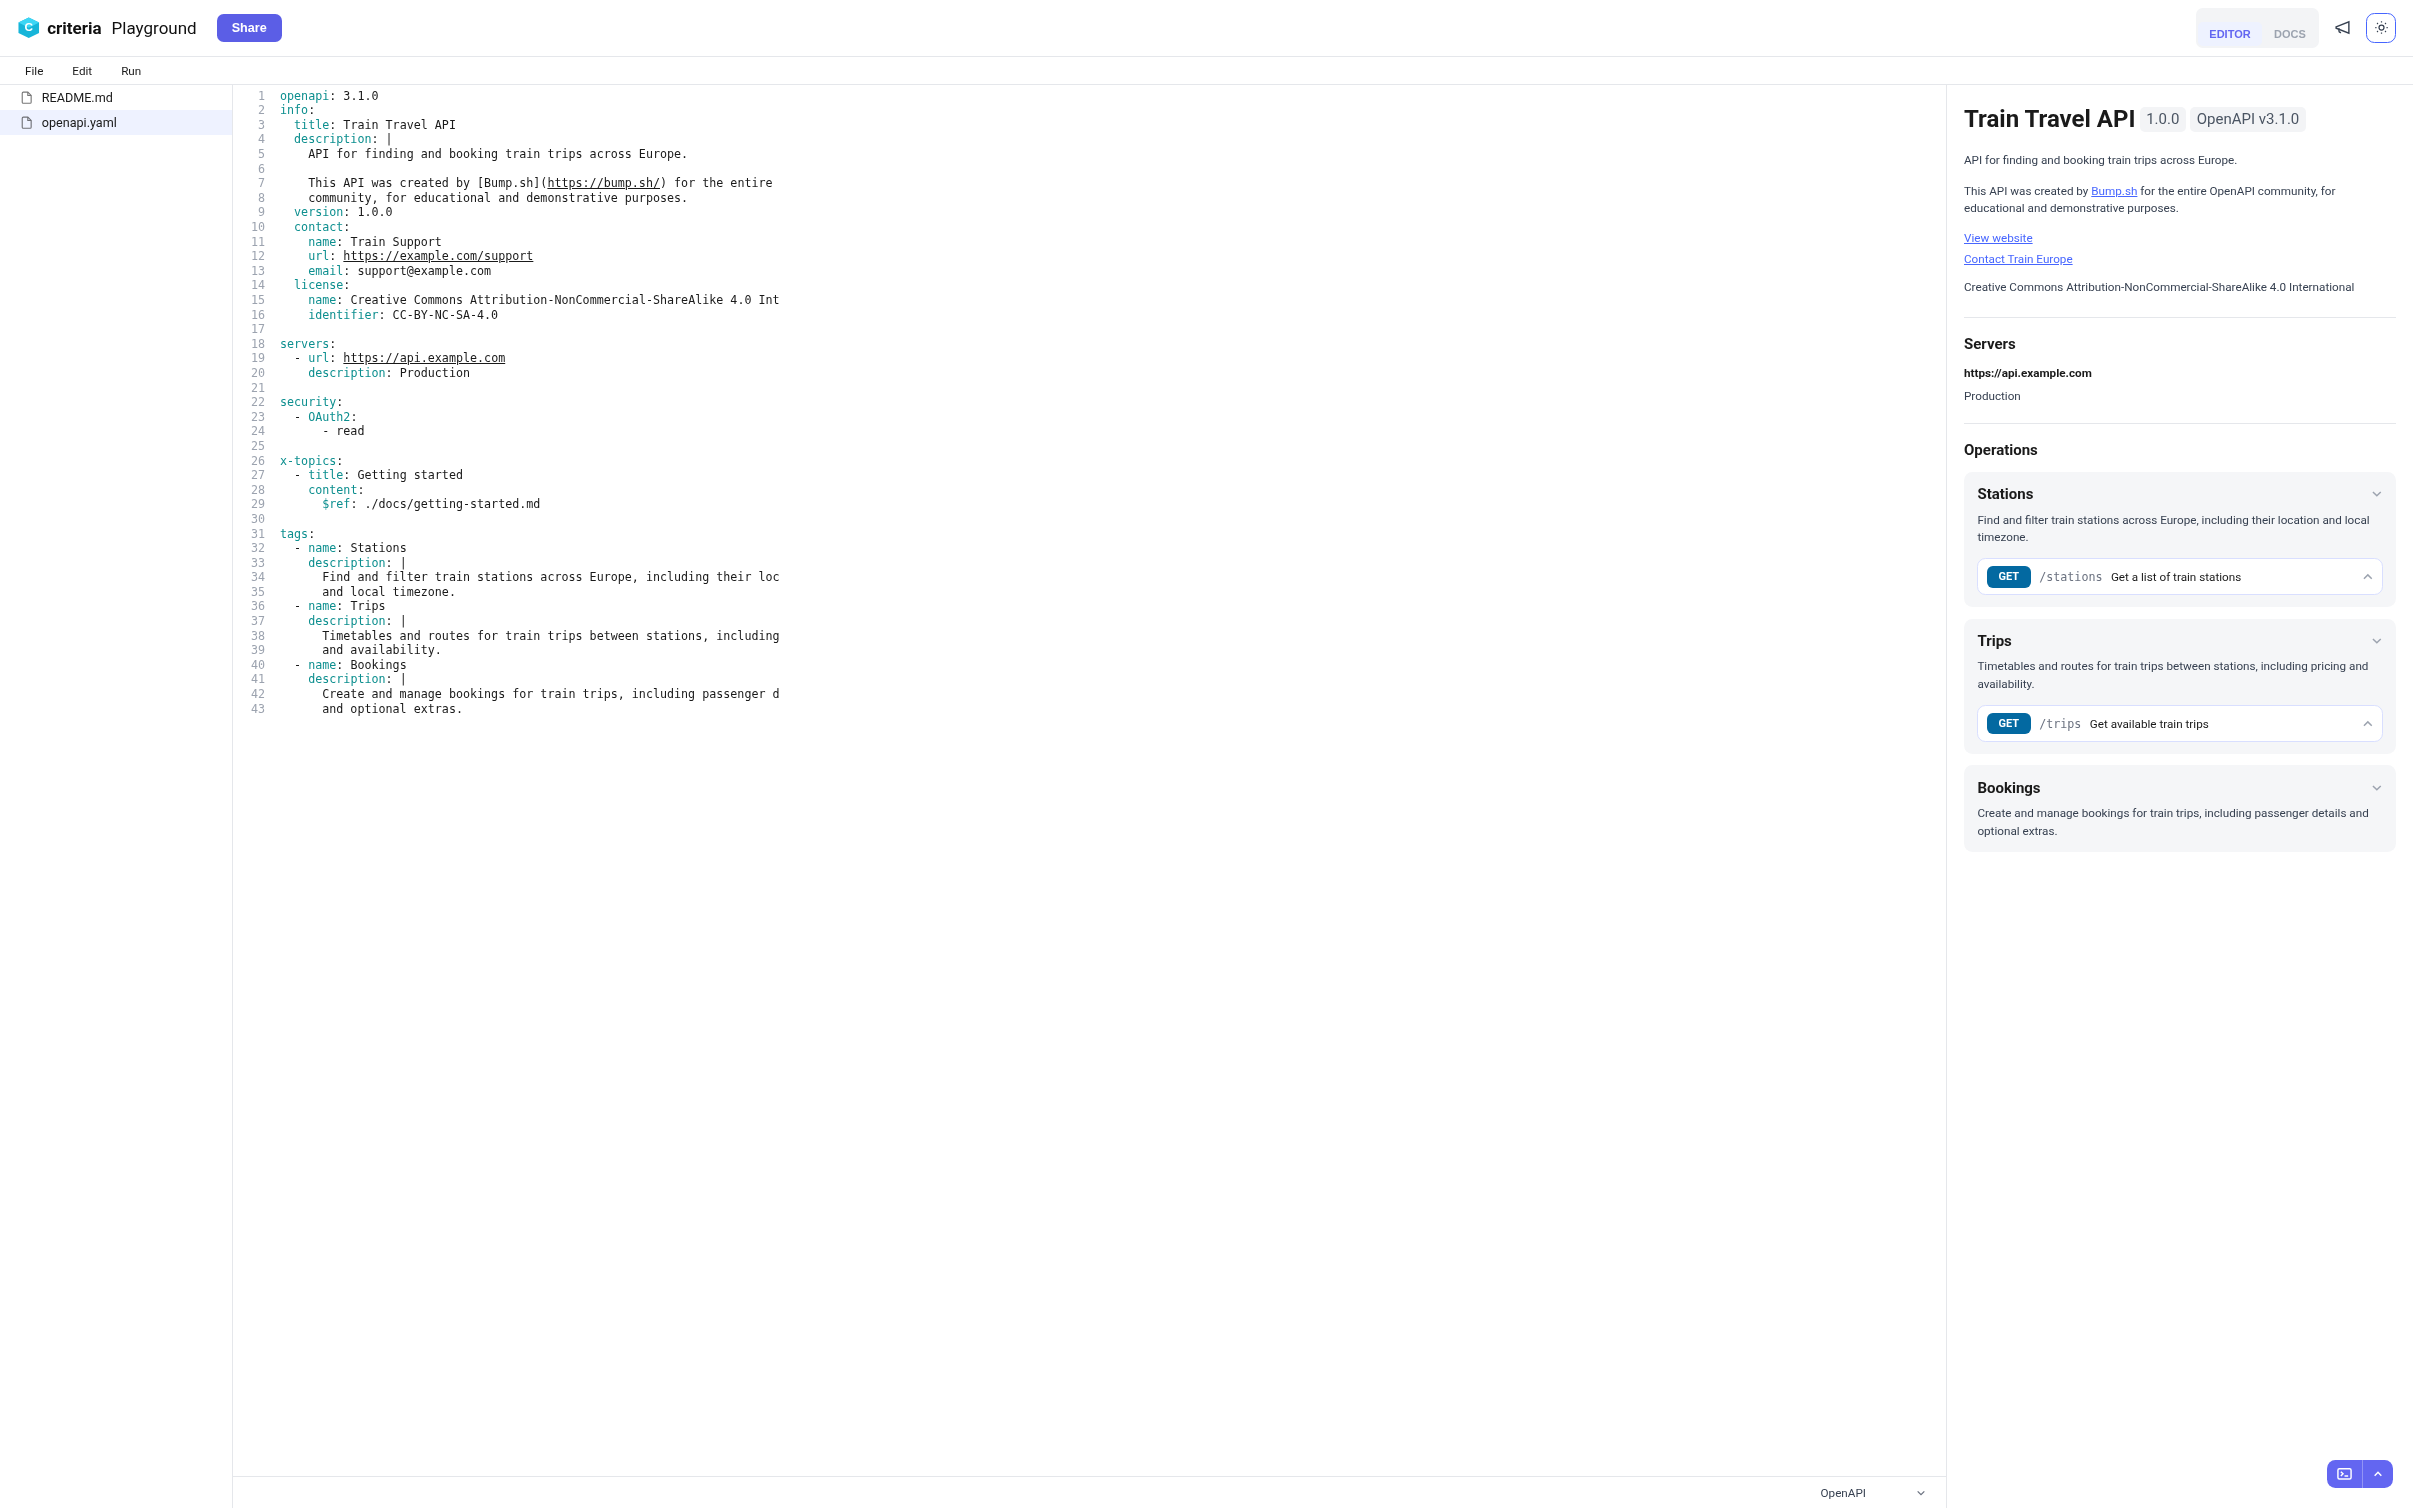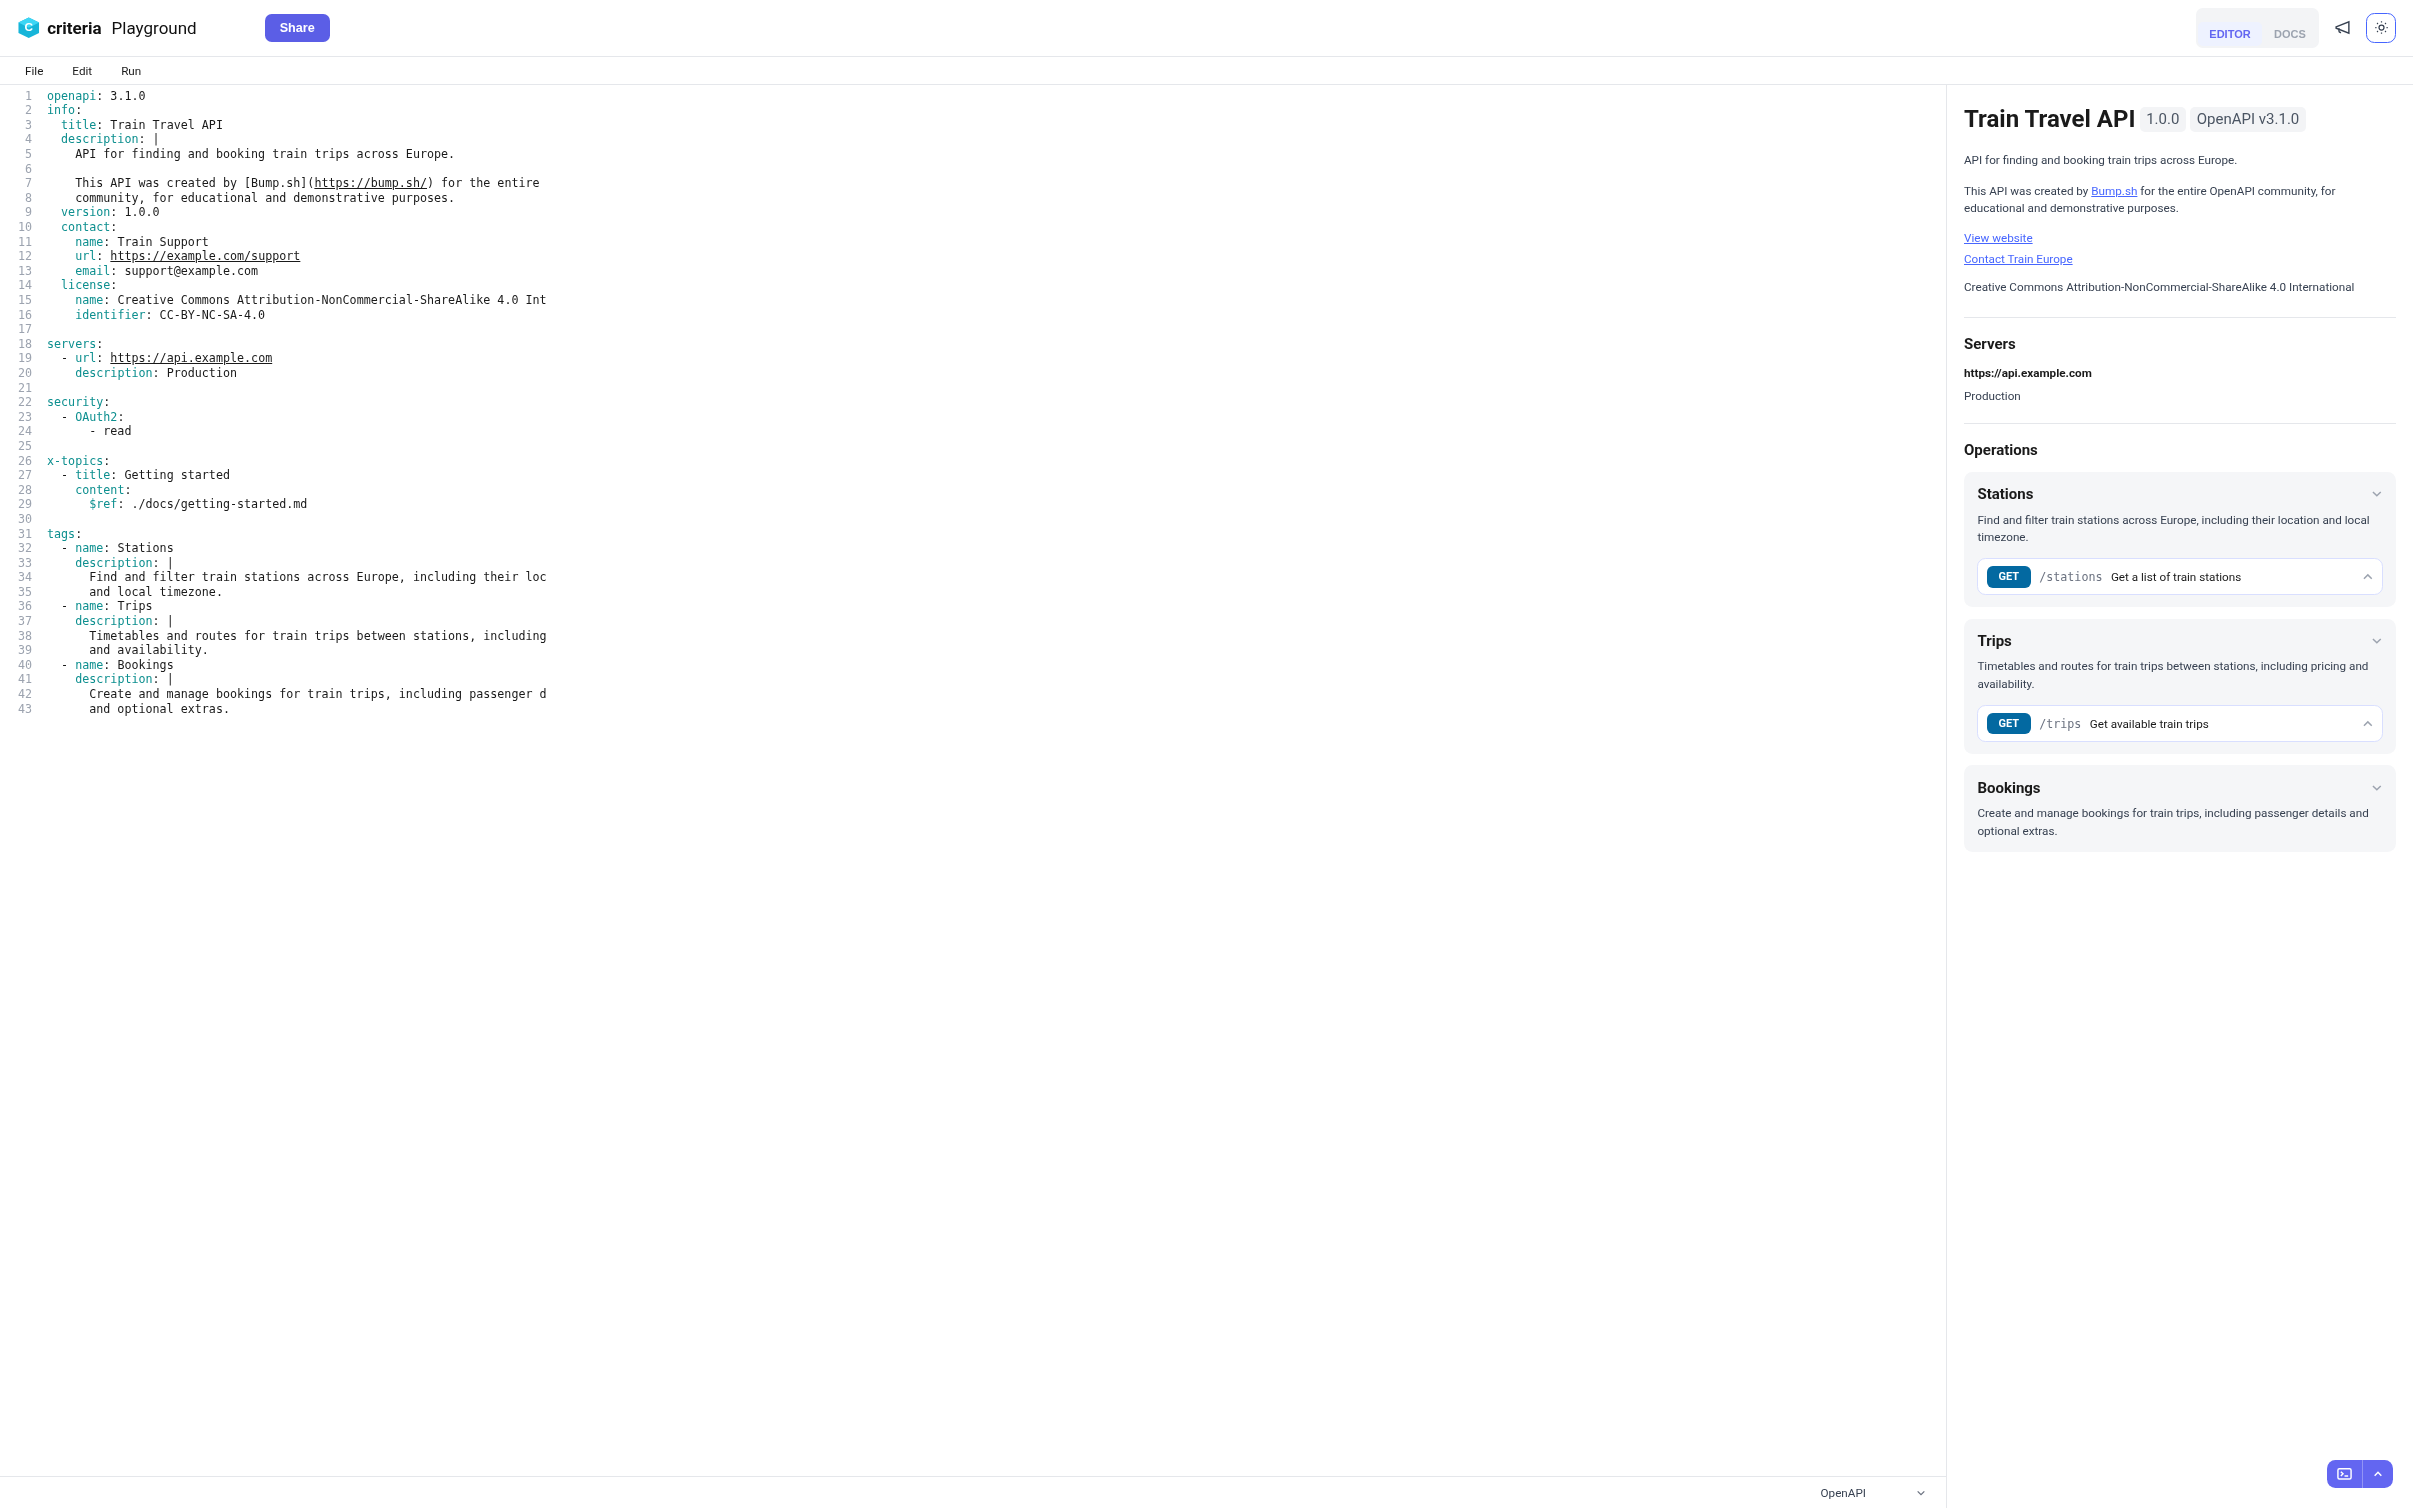--- a/index.html
+++ b/index.html
@@ -6,21 +6,21 @@
 body { font-family: -apple-system, BlinkMacSystemFont, "Segoe UI", Roboto, sans-serif; font-size: 11.7px; color: #1a1a1a; background: #fff; height: 100vh; overflow: hidden; }
 .app { display: flex; flex-direction: column; height: 100vh; }
 
 
 .header { display: flex; align-items: center; justify-content: space-between; padding: 8.4px 17px; border-bottom: 0.8px solid #e5e7eb; }
 .header-left { display: flex; align-items: center; gap: 20px; }
 .logo { display: flex; align-items: center; gap: 6.7px; }
 .logo-icon { width: 23.5px; height: 23.5px; }
 .logo-text { font-size: 17px; font-weight: 700; color: #111; }
 .logo-sub { font-size: 17px; font-weight: 400; color: #111; margin-left: 3.4px; }
-.share-btn { background: #5b5ee6; color: #fff; border: none; padding: 6.7px 15px; border-radius: 6.7px; font-weight: 600; font-size: 12.6px; cursor: pointer; margin-left: 48px; }
+.share-btn { background: #5b5ee6; color: #fff; border: none; padding: 6.7px 15px; border-radius: 6.7px; font-weight: 600; font-size: 12.6px; cursor: pointer; }
 .header-right { display: flex; align-items: center; gap: 8.4px; }
 .tab-group { display: flex; background: #f3f4f6; border-radius: 6.7px; padding: 1.7px; }
 .tab-btn { border: none; background: transparent; padding: 5.9px 11.7px; font-weight: 600; font-size: 11px; border-radius: 5px; color: #9ca3af; cursor: pointer; margin-top: 12px; }
 .tab-btn.active { background: #eef2ff; color: #6366f1; }
 .icon-btn { width: 30px; height: 30px; display: flex; align-items: center; justify-content: center; border-radius: 6.7px; border: none; background: transparent; cursor: pointer; }
 .theme-btn { border: 1.7px solid #4766ff; border-radius: 8.4px; }
 
 
 .menubar { display: flex; gap: 29px; padding: 6.7px 25px; border-bottom: 0.8px solid #e5e7eb; font-size: 11.7px; }
 .menubar span { cursor: pointer; }
@@ -114,20 +114,36 @@
     </div>
   </div>
 
   <div class="menubar">
     <span>File</span>
     <span>Edit</span>
     <span>Run</span>
   </div>
 
   <div class="main">
+    <div class="sidebar" id="file-list">
+        <div class="file-item">
+          <svg class="file-icon" viewBox="0 0 24 24" fill="none" stroke="currentColor" stroke-width="2">
+            <path d="M14 2H6a2 2 0 00-2 2v16a2 2 0 002 2h12a2 2 0 002-2V8z"></path>
+            <polyline points="14 2 14 8 20 8"></polyline>
+          </svg>
+          <span>README.md</span>
+        </div>
+        <div class="file-item active">
+          <svg class="file-icon" viewBox="0 0 24 24" fill="none" stroke="currentColor" stroke-width="2">
+            <path d="M14 2H6a2 2 0 00-2 2v16a2 2 0 002 2h12a2 2 0 002-2V8z"></path>
+            <polyline points="14 2 14 8 20 8"></polyline>
+          </svg>
+          <span>openapi.yaml</span>
+        </div>
+      </div>
 
     <div class="editor-wrap">
       <div class="editor">
         <div class="gutter" id="gutter">
             <div>1</div>
             <div>2</div>
             <div>3</div>
             <div>4</div>
             <div>5</div>
             <div>6</div>

